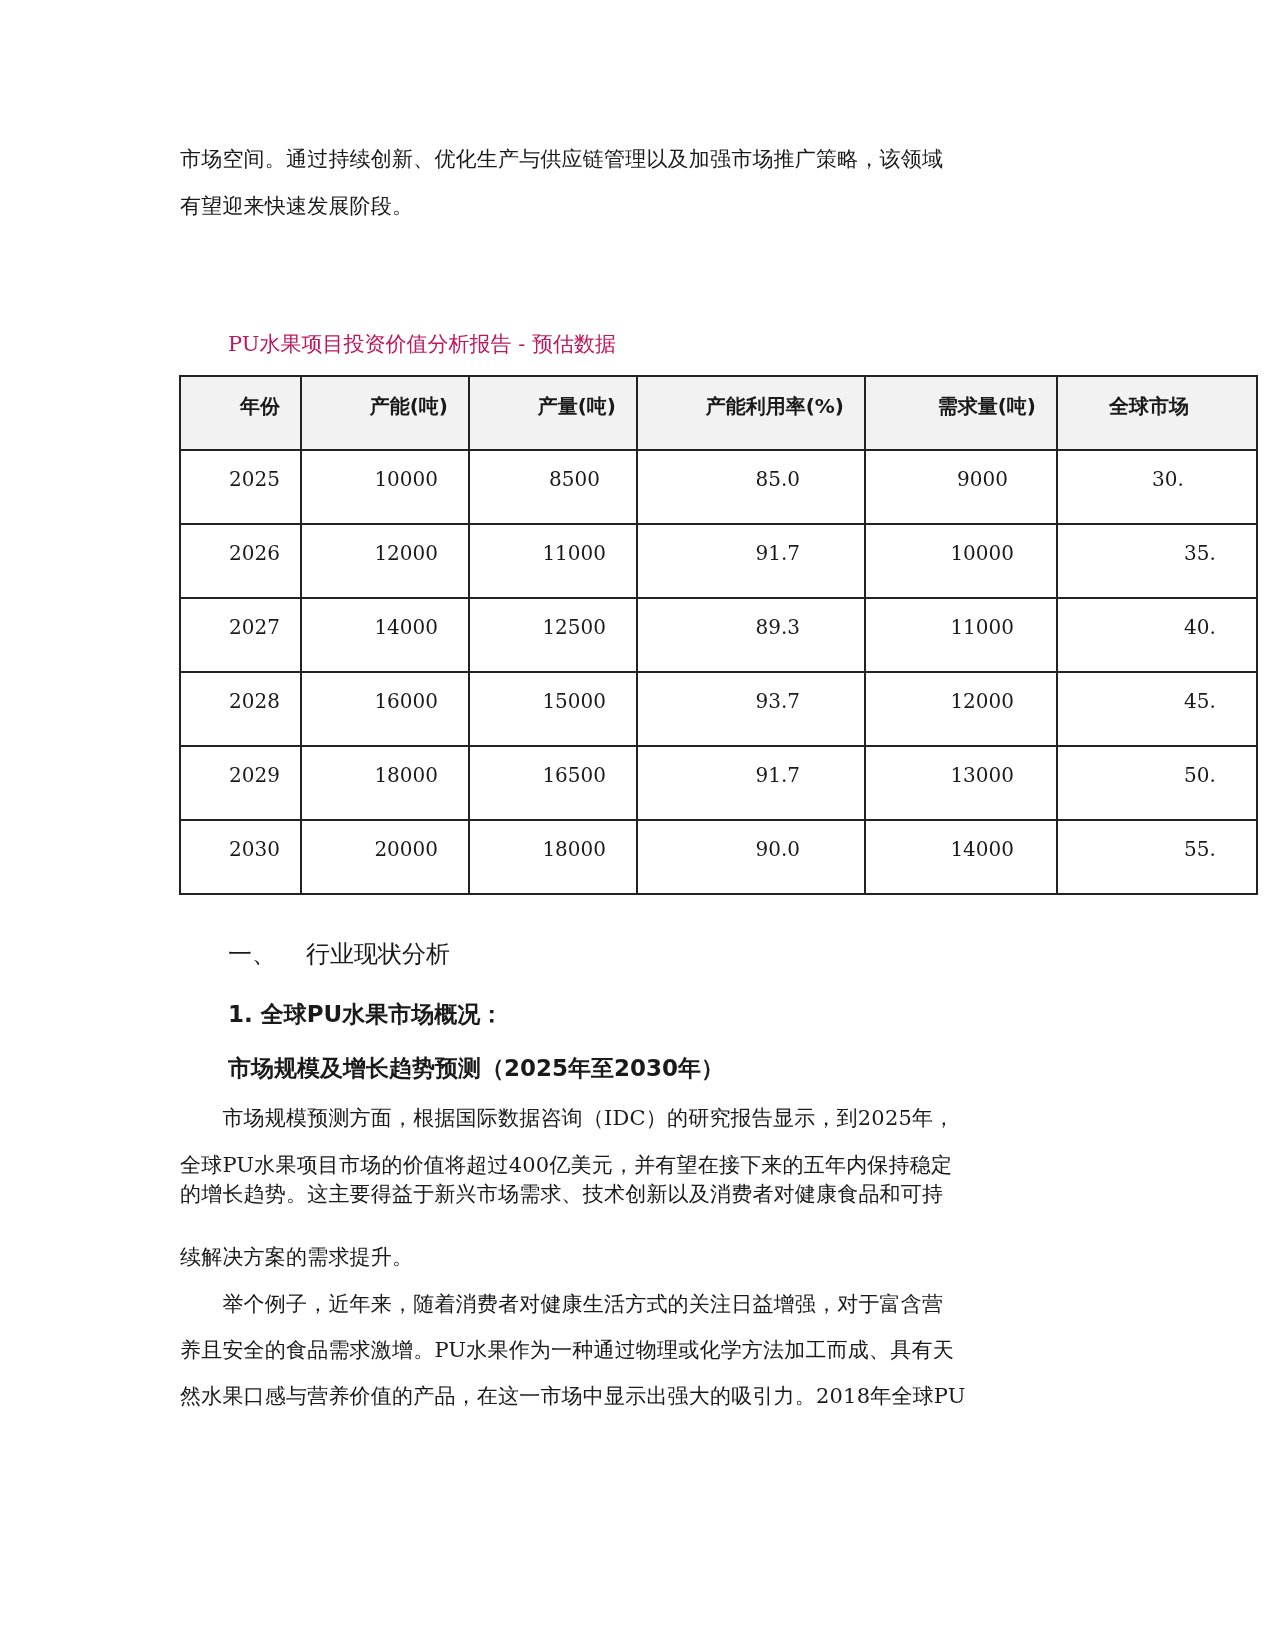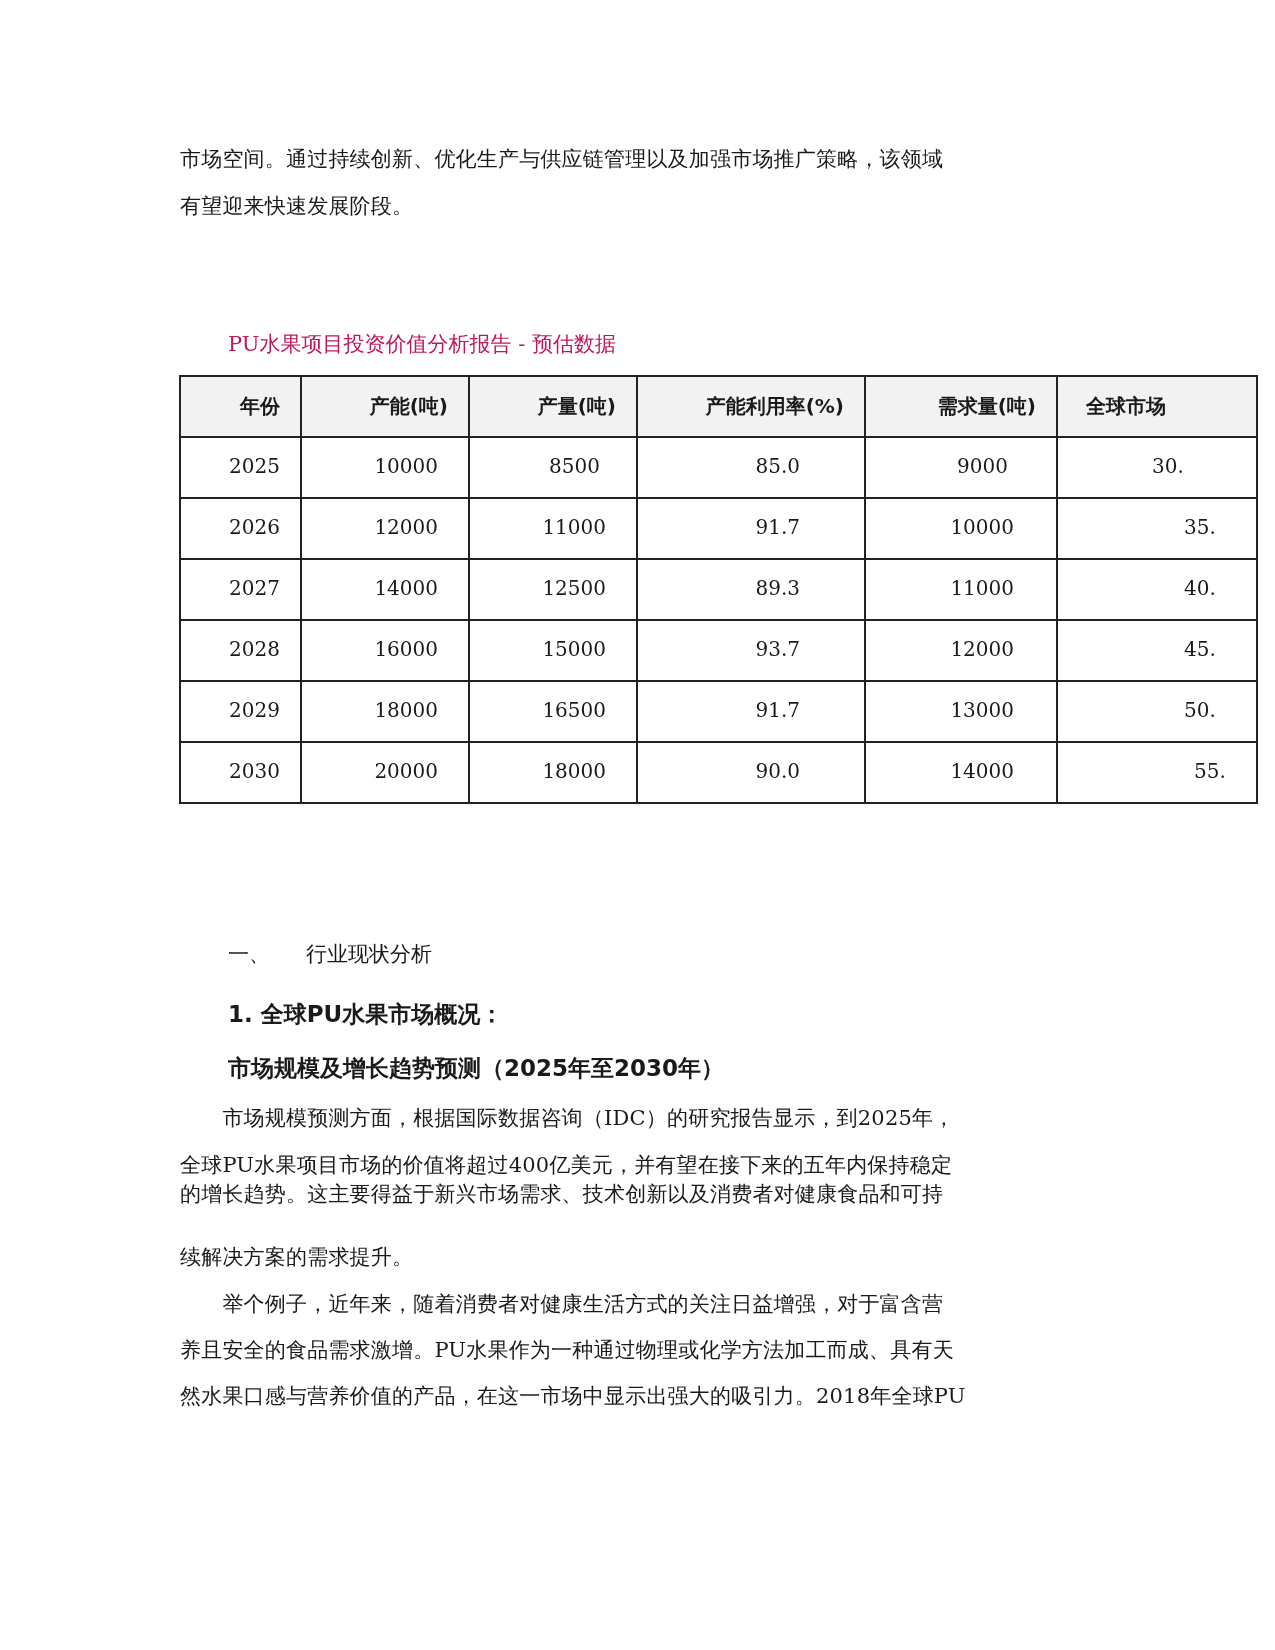--- a/index.html
+++ b/index.html
@@ -41,21 +41,21 @@
     }
     table.data {
       position: absolute;
       left: 179px;
       top: 375px;
       border-collapse: collapse;
       table-layout: fixed;
     }
     table.data th, table.data td {
       border: 2px solid #222;
-      height: 61px;
+      height: 74px;
       padding: 0 20px 0 0;
       text-align: right;
       vertical-align: top;
       box-sizing: border-box;
       white-space: nowrap;
       overflow: hidden;
     }
     table.data th {
       background: #f2f2f2;
       font-family: "DejaVu Sans", "Liberation Sans", sans-serif;
@@ -66,21 +66,21 @@
     table.data td {
       font-size: 20px;
       padding-top: 16px;
       font-family: "DejaVu Serif", "Liberation Serif", serif;
     }
     .h1 {
       position: absolute;
       left: 228px;
       top: 936px;
       font-family: "DejaVu Sans", "Liberation Sans", sans-serif;
-      font-size: 21px;
+      font-size: 24px;
       line-height: 36px;
       white-space: nowrap;
     }
     .h1 .num { display: inline-block; width: 78px; }
     .h2 {
       position: absolute;
       left: 228px;
       top: 998px;
       font-family: "DejaVu Sans", "Liberation Sans", sans-serif;
       font-weight: bold;
@@ -118,21 +118,21 @@
       <col style="width:192px">
       <col style="width:200px">
     </colgroup>
     <thead>
       <tr>
         <th>年份</th>
         <th>产能(吨)</th>
         <th>产量(吨)</th>
         <th>产能利用率(%)</th>
         <th>需求量(吨)</th>
-        <th style="text-align:left;padding-left:28px;padding-right:0;">全球市场</th>
+        <th style="text-align:left;padding-left:51px;padding-right:0;">全球市场</th>
       </tr>
     </thead>
     <tbody>
       <tr>
         <td>2025</td>
         <td style="padding-right:30px;">10000</td>
         <td style="padding-right:36px;">8500</td>
         <td style="padding-right:64px;">85.0</td>
         <td style="padding-right:48px;margin-top:24px;">9000</td>
         <td style="text-align:left;padding-left:94px;">30.</td>
@@ -168,21 +168,21 @@
         <td style="padding-right:64px;">91.7</td>
         <td style="padding-right:42px;">13000</td>
         <td style="text-align:left;padding-left:126px;">50.</td>
       </tr>
       <tr>
         <td>2030</td>
         <td style="padding-right:30px;">20000</td>
         <td style="padding-right:30px;">18000</td>
         <td style="padding-right:64px;">90.0</td>
         <td style="padding-right:42px;">14000</td>
-        <td style="text-align:center;padding-left:126px;">55.</td>
+        <td style="text-align:left;padding-left:126px;">55.</td>
       </tr>
     </tbody>
   </table>
 
   <div class="h1">
     <span class="num">一、</span><span>行业现状分析</span>
   </div>
 
   <div class="h2">1. 全球PU水果市场概况：</div>
 

